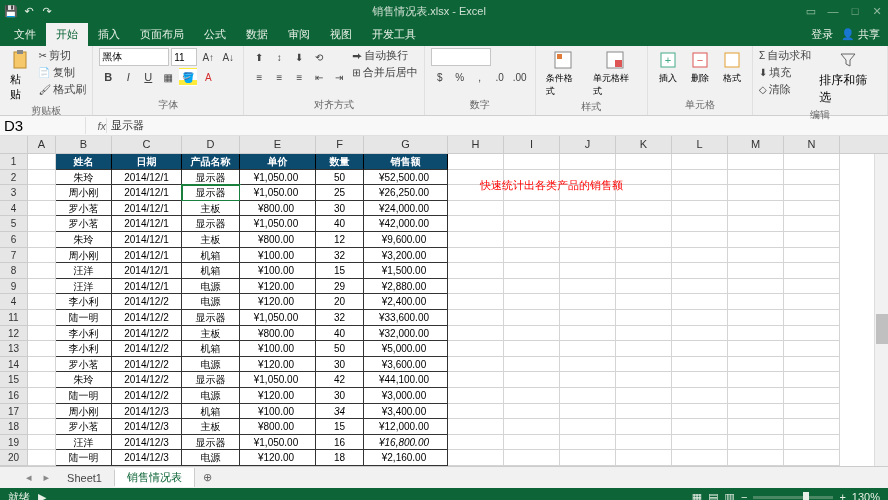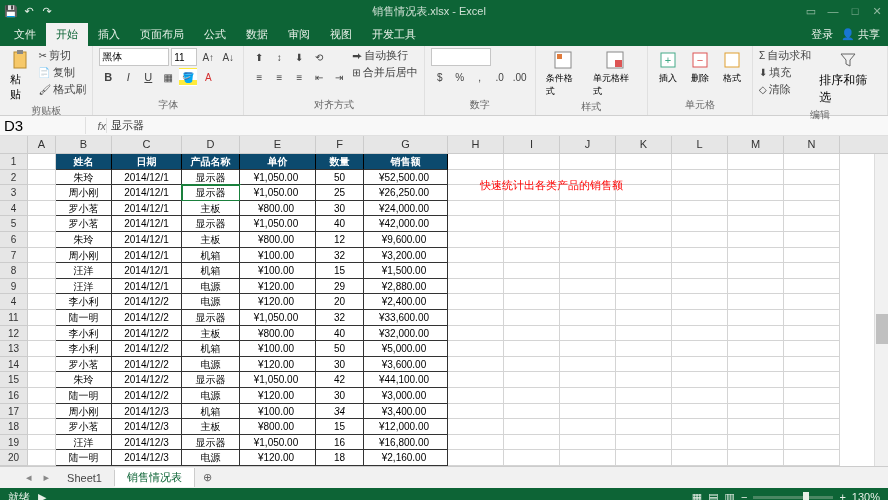--- a/index.html
+++ b/index.html
@@ -568,21 +568,21 @@
         <div class="cell" style="width: 56px;"></div>
       </div>
       <div class="row">
         <div class="row-h">19</div>
         <div class="cell" style="width: 28px;"></div>
         <div class="cell data-cell" style="width: 56px;">汪洋</div>
         <div class="cell data-cell" style="width: 70px;">2014/12/3</div>
         <div class="cell data-cell" style="width: 58px;">显示器</div>
         <div class="cell data-cell money" style="width: 76px;">¥1,050.00</div>
         <div class="cell data-cell" style="width: 48px;">16</div>
-        <div class="cell data-cell money" style="width: 84px;">¥16,800.00</div>
+        <div class="cell data-cell money" style="width: 84px; font-style: italic;">¥16,800.00</div>
         <div class="cell" style="width: 56px;"></div>
         <div class="cell" style="width: 56px;"></div>
         <div class="cell" style="width: 56px;"></div>
         <div class="cell" style="width: 56px;"></div>
         <div class="cell" style="width: 56px;"></div>
         <div class="cell" style="width: 56px;"></div>
         <div class="cell" style="width: 56px;"></div>
       </div>
       <div class="row">
         <div class="row-h">20</div>

